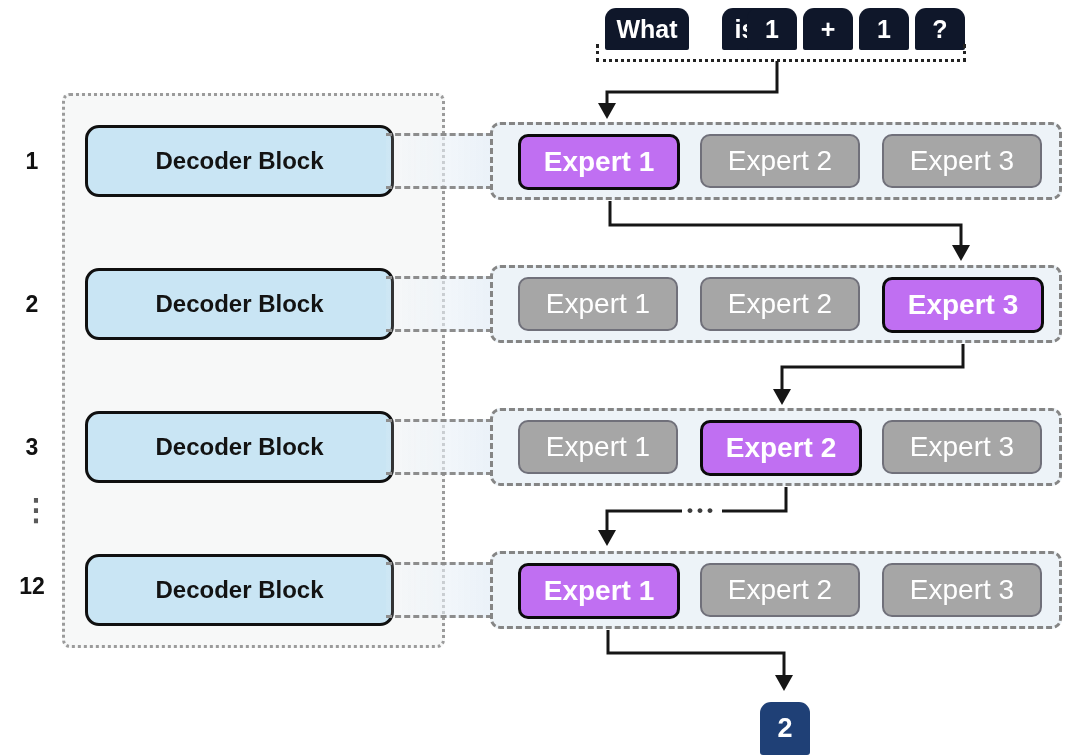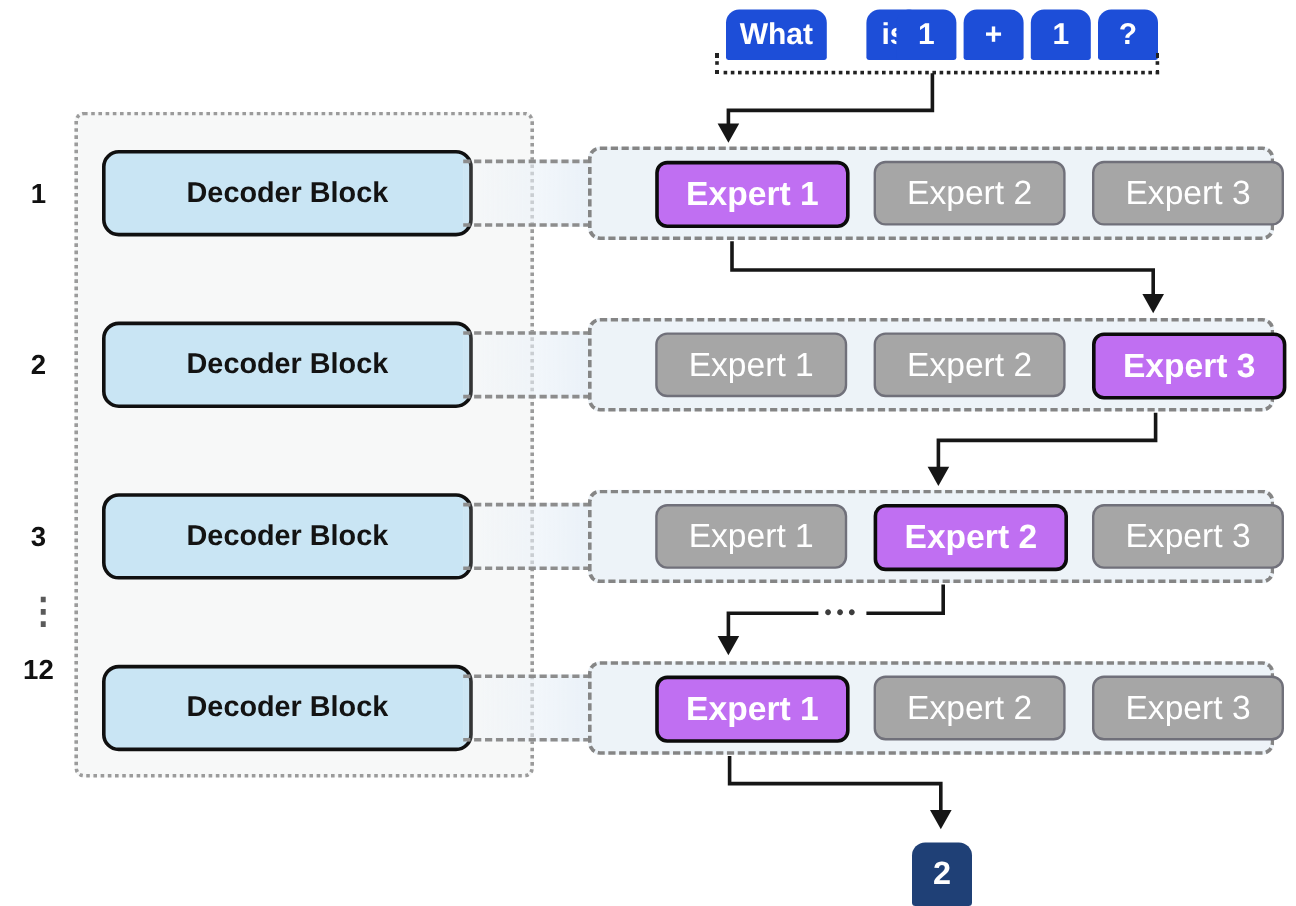--- a/index.html
+++ b/index.html
@@ -4,21 +4,21 @@
 <style>
   html,body { margin:0; padding:0; background:#ffffff; }
   .canvas {
     position:relative; width:1080px; height:755px; background:#ffffff;
     font-family:"Liberation Sans", sans-serif; overflow:hidden;
   }
 
   
   .token {
     position:absolute; top:8px; height:42px;
-    background:#1d4ed8; color:#fff; font-weight:bold; font-size:25px;
+    background:#0f172a; color:#fff; font-weight:bold; font-size:25px;
     display:flex; align-items:center; justify-content:center;
     border-radius:11px 11px 2px 2px;
   }
   .bracket {
     position:absolute; left:596px; top:44px; width:364px; height:15px;
     border-bottom:3px dotted #222; border-left:3px dotted #222; border-right:3px dotted #222;
   }
 
   
   .decoder-panel {
@@ -49,21 +49,21 @@
 
   
   .expert-row {
     position:absolute; left:490px; width:566px; height:72px;
     background:#edf3f8; border:3px dashed #858585; border-radius:10px;
   }
   .expert {
     position:absolute; top:9px; width:156px; height:50px;
     background:#a6a6a6; border:2px solid #70707a; border-radius:10px;
     display:flex; align-items:center; justify-content:center;
-    color:#ffffff; font-size:28px;margin-left:28px;
+    color:#ffffff; font-size:28px;
   }
   .expert.active {
     background:#c06ff2; border:3px solid #0b0b0b; font-weight:bold;
   }
   .skip-dots {
     position:absolute; left:682px; top:502px; width:40px; text-align:center;
     color:#3d3d3d; font-size:17px; font-weight:bold; letter-spacing:4px; line-height:17px;
   }
 
   
@@ -87,21 +87,21 @@
   <div class="token" style="left:803px;width:50px">+</div>
   <div class="token" style="left:859px;width:50px">1</div>
   <div class="token" style="left:915px;width:50px">?</div>
   <div class="bracket"></div>
 
   <div class="decoder-panel"></div>
 
   <div class="layer-num" style="top:125px">1</div>
   <div class="layer-num" style="top:268px">2</div>
   <div class="layer-num" style="top:411px">3</div>
-  <div class="layer-num" style="top:522px">12</div>
+  <div class="layer-num" style="top:550px">12</div>
   <div class="vdots">⋮</div>
 
   <div class="decoder-block" style="top:125px">Decoder Block</div>
   <div class="decoder-block" style="top:268px">Decoder Block</div>
   <div class="decoder-block" style="top:411px">Decoder Block</div>
   <div class="decoder-block" style="top:554px">Decoder Block</div>
 
   <div class="band" style="top:133px"></div>
   <div class="band" style="top:276px"></div>
   <div class="band" style="top:419px"></div>

